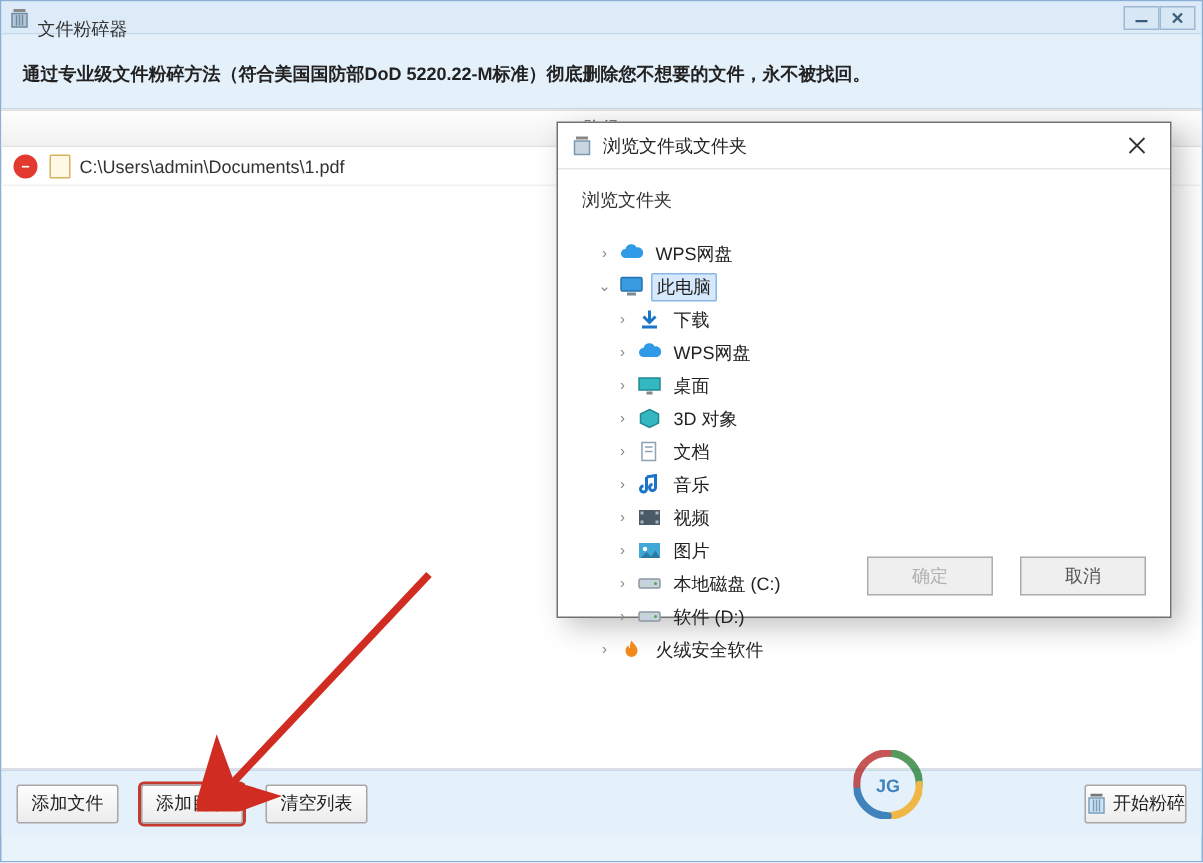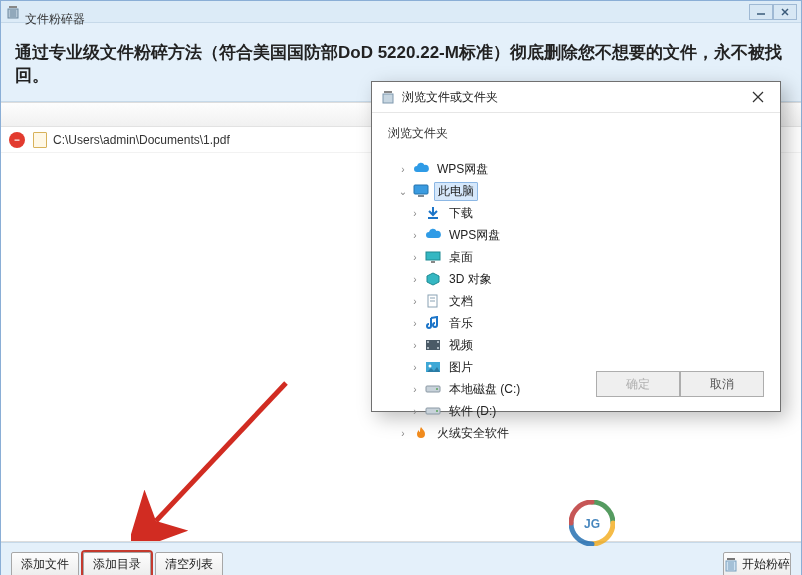--- a/index.html
+++ b/index.html
@@ -36,21 +36,21 @@
 .titlebar .btns { display: flex; gap: 0; }
 .titlebar .btn {
   width: 24px; height: 16px;
   border: 1px solid #9fb9d4;
   background: #d7e7f4;
   display: flex; align-items:center; justify-content:center;
   font-size: 10px; color: #3a5b7a;
 }
 .description {
   padding: 18px 14px 14px 14px;
-  font-size: 17px;
+  font-size: 12px;
   font-weight: bold;
   color: #222;
   background: #e4f0fa;
   border-bottom: 1px solid #c6d9e9;
 }
 .list-area {
   background: #fff;
   height: 440px;
   border-top: 1px solid #ddd;
   border-bottom: 1px solid #ddd;
@@ -91,21 +91,21 @@
 }
 .file-path { color: #333; }
 
 .bottom-bar {
   height: 44px;
   background: #e4f0fa;
   border-top: 1px solid #c6d9e9;
   display: flex;
   align-items: center;
   padding: 0 10px;
-  gap: 4px;
+  gap: 15px;
 }
 .bottom-bar .spacer { flex: 1; }
 .btn-std {
   min-width: 68px;
   height: 26px;
   border: 1px solid #a7a7a7;
   background: linear-gradient(#fdfdfd,#ececec);
   color: #222;
   display: flex; align-items:center; justify-content:center;
   cursor: pointer;
@@ -197,21 +197,21 @@
 }
 .tree-item .label { padding: 0 3px; }
 .indent-1 { padding-left: 12px; }
 .indent-2 { padding-left: 24px; }
 
 .dialog-buttons {
   position: absolute;
   right: 16px;
   bottom: 14px;
   display: flex;
-  gap: 0;
+  gap: 18px;
 }
 .dlg-btn {
   width: 84px; height: 26px;
   border: 1px solid #adadad;
   background: #efefef;
   display:flex; align-items:center; justify-content:center;
   color: #555;
   font-size: 12px;
   cursor: pointer;
 }

